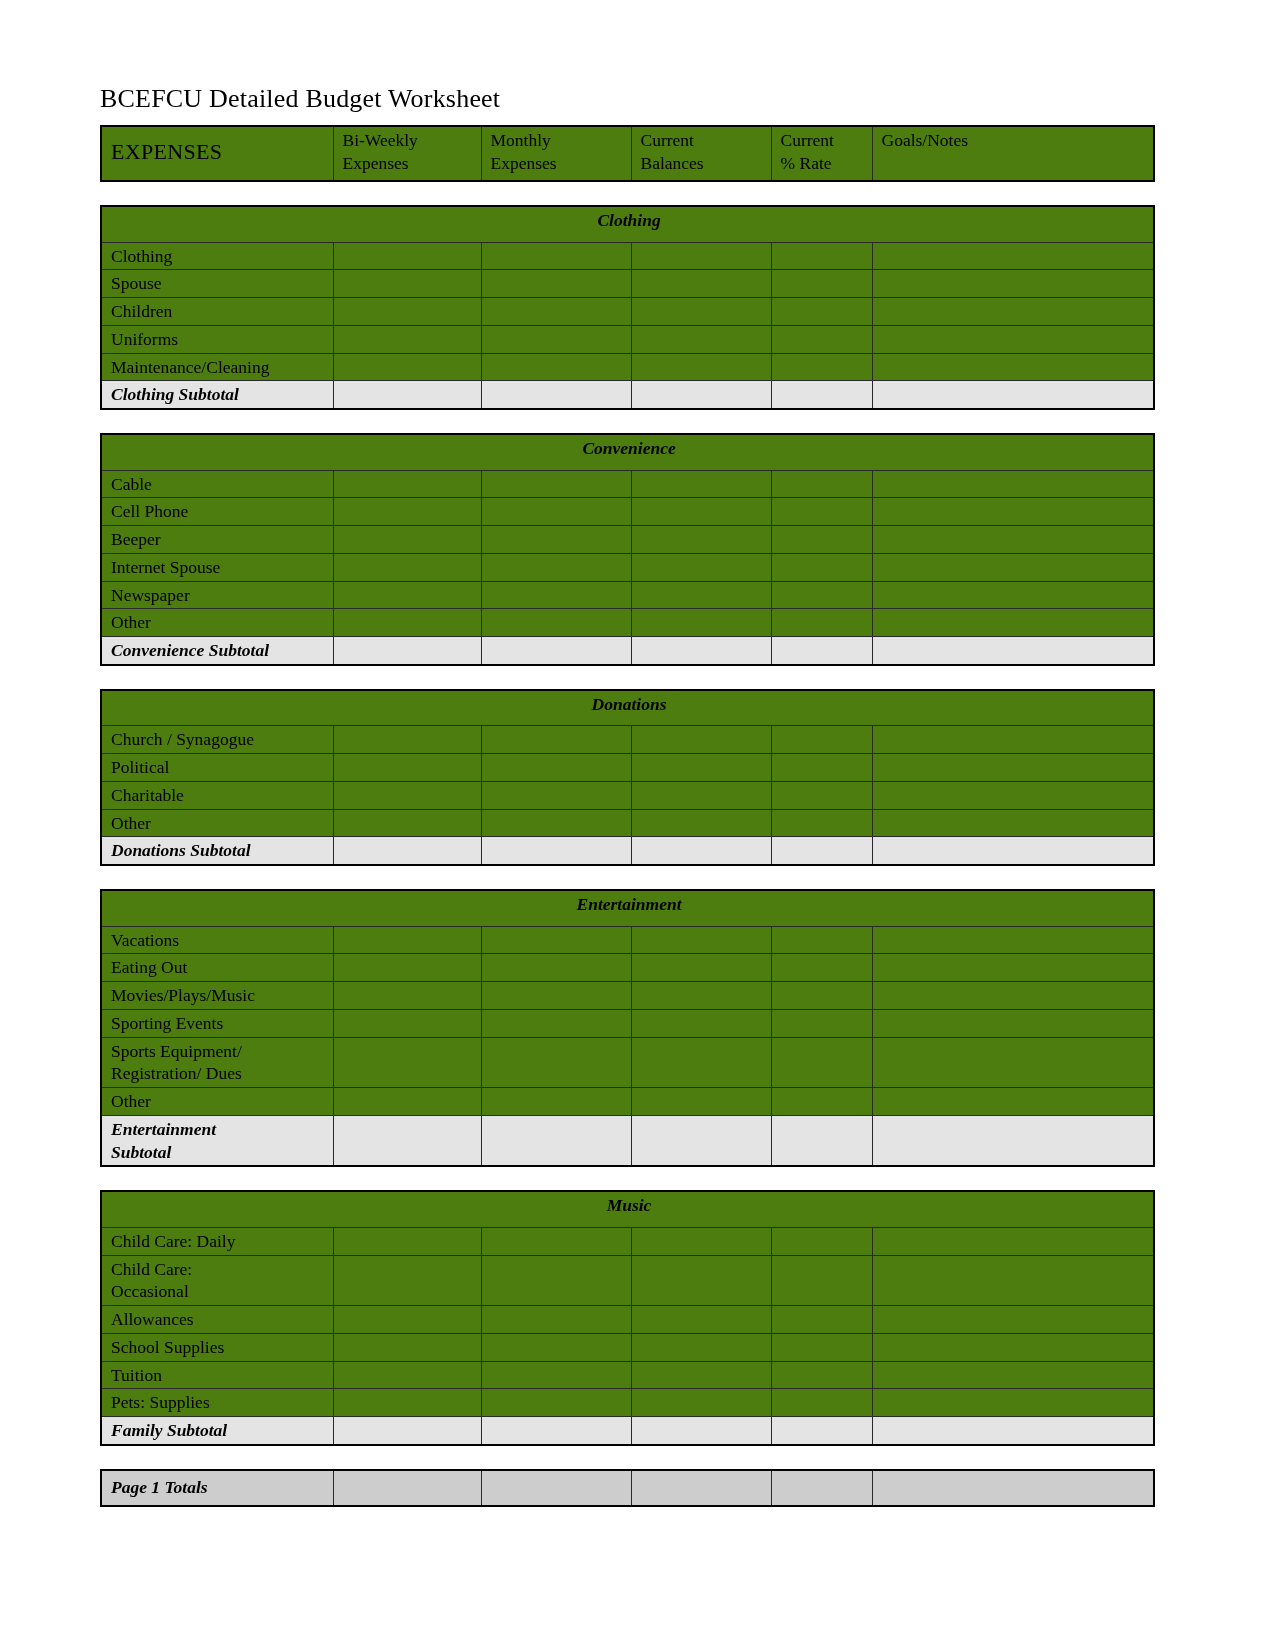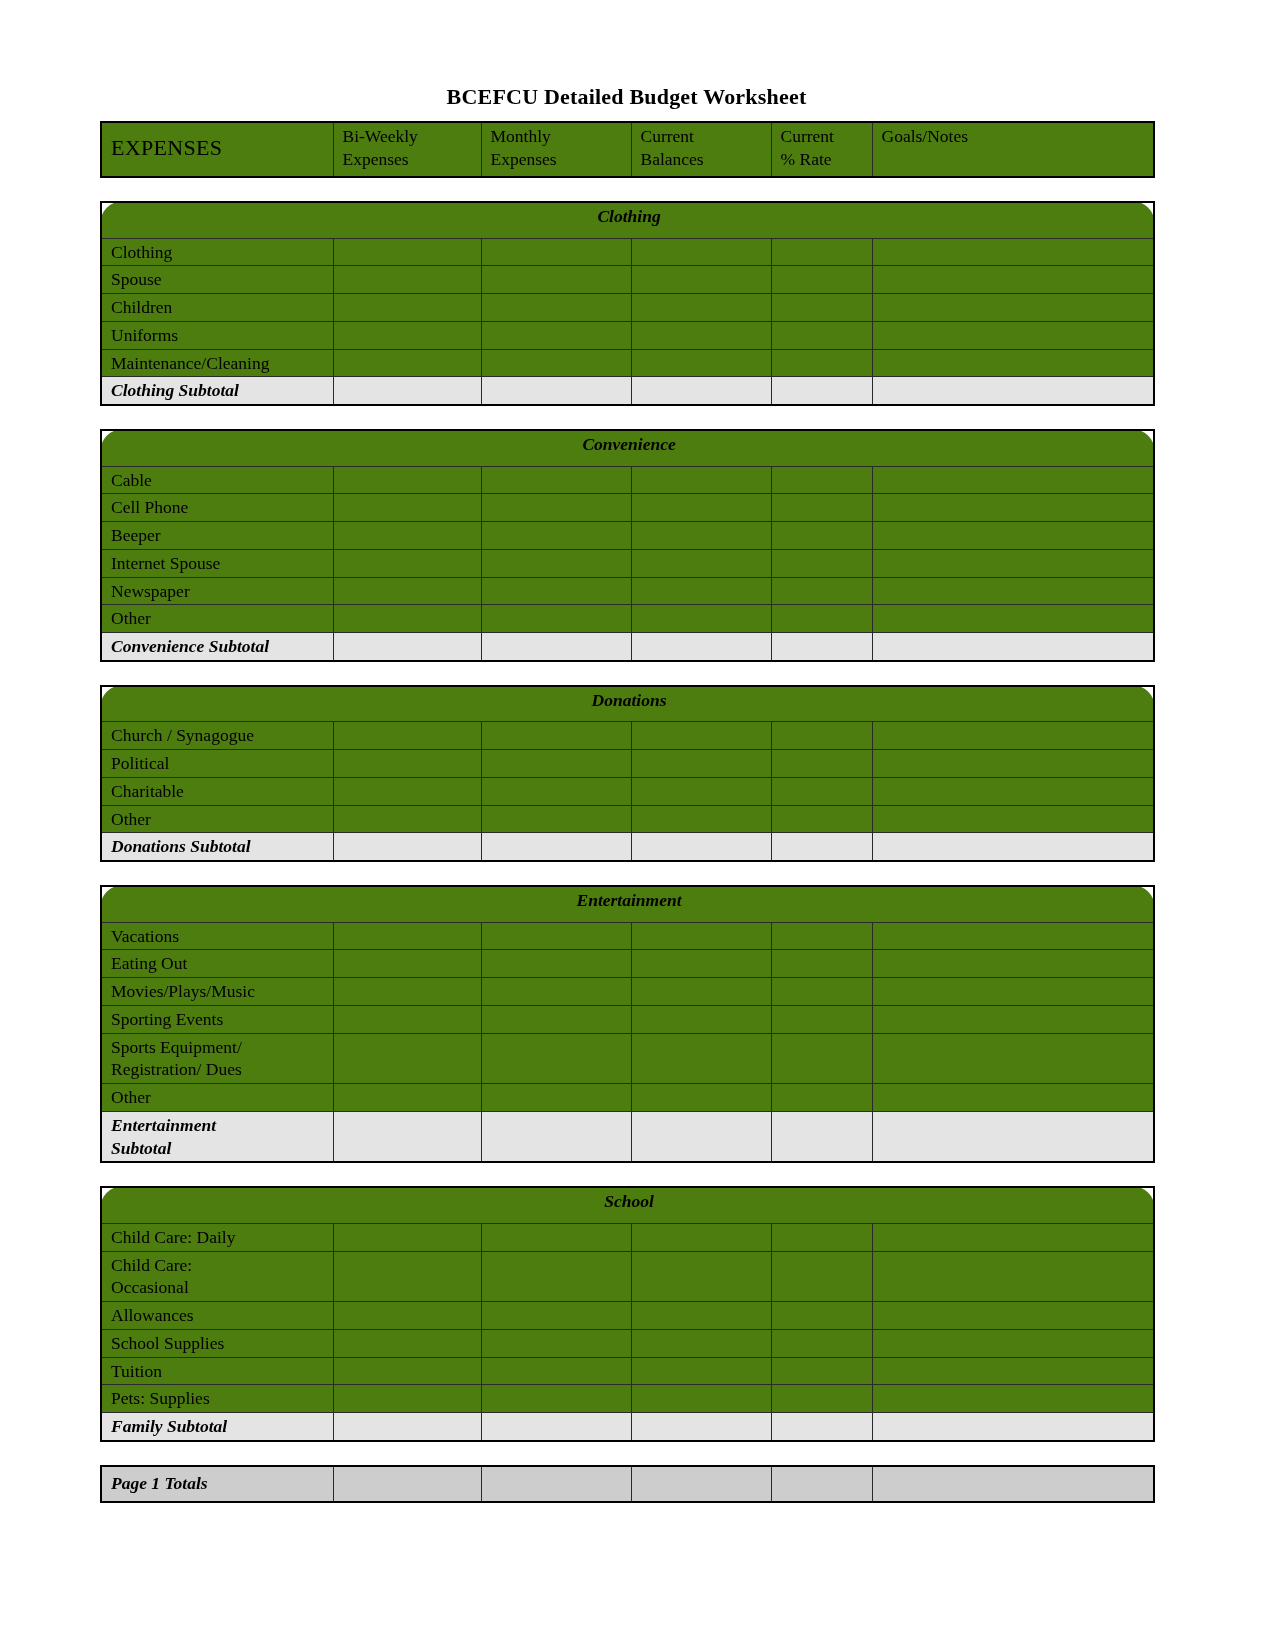--- a/index.html
+++ b/index.html
@@ -10,22 +10,22 @@
   }
   html, body { margin: 0; padding: 0; }
   body {
     width: 1275px; height: 1650px;
     background: #ffffff;
     font-family: "Liberation Serif", serif;
     color: #000;
   }
   .doc { padding: 84px 0 0 100px; width: 1053px; }
   .page-title {
-    font-size: 22px; font-weight: 700;
-    text-align: center; margin: 0 0 11px 0;
+    font-size: 26px; font-weight: 400;
+    margin: 0 0 11px 0;
     letter-spacing: 0.2px;
   }
   table.tbl {
     border-collapse: collapse; table-layout: fixed;
     width: 1053px; background: #4d7c0f;
     border: 2.5px solid var(--border-dark);
   }
   .tbl td {
     box-sizing: border-box;
     border: 1.5px solid var(--border-inner);
@@ -46,21 +46,21 @@
   
   .head td { height: 55px; }
   .head .expenses-cell {
     font-size: 22px;
     vertical-align: middle;
     padding-top: 0;
     letter-spacing: 0.3px;
   }
 
   
-  .section-table { margin-top: 23px; border-radius: 23px; }
+  .section-table { margin-top: 23px; }
   .section-title-cell {
     text-align: center;
     font-weight: 700; font-style: italic;
     font-size: 22px;
     height: 36px;
     vertical-align: middle;
     padding: 2px;
   }
   .data-row td { height: 27px; }
   .subtotal-row td { background: var(--subtotal-bg); height: 27px; }
@@ -379,21 +379,21 @@
     <colgroup>
         <col class="c1">
         <col class="c2">
         <col class="c3">
         <col class="c4">
         <col class="c5">
         <col class="c6">
       </colgroup>
     <tbody>
         <tr>
-      <td class="section-title-cell" colspan="6">School</td>
+      <td class="section-title-cell" colspan="6">Music</td>
     </tr>
     <tr class="data-row">
       <td>Child Care: Daily</td>
       <td></td>
       <td></td>
       <td></td>
       <td></td>
       <td></td>
     </tr>
     <tr class="data-row">

